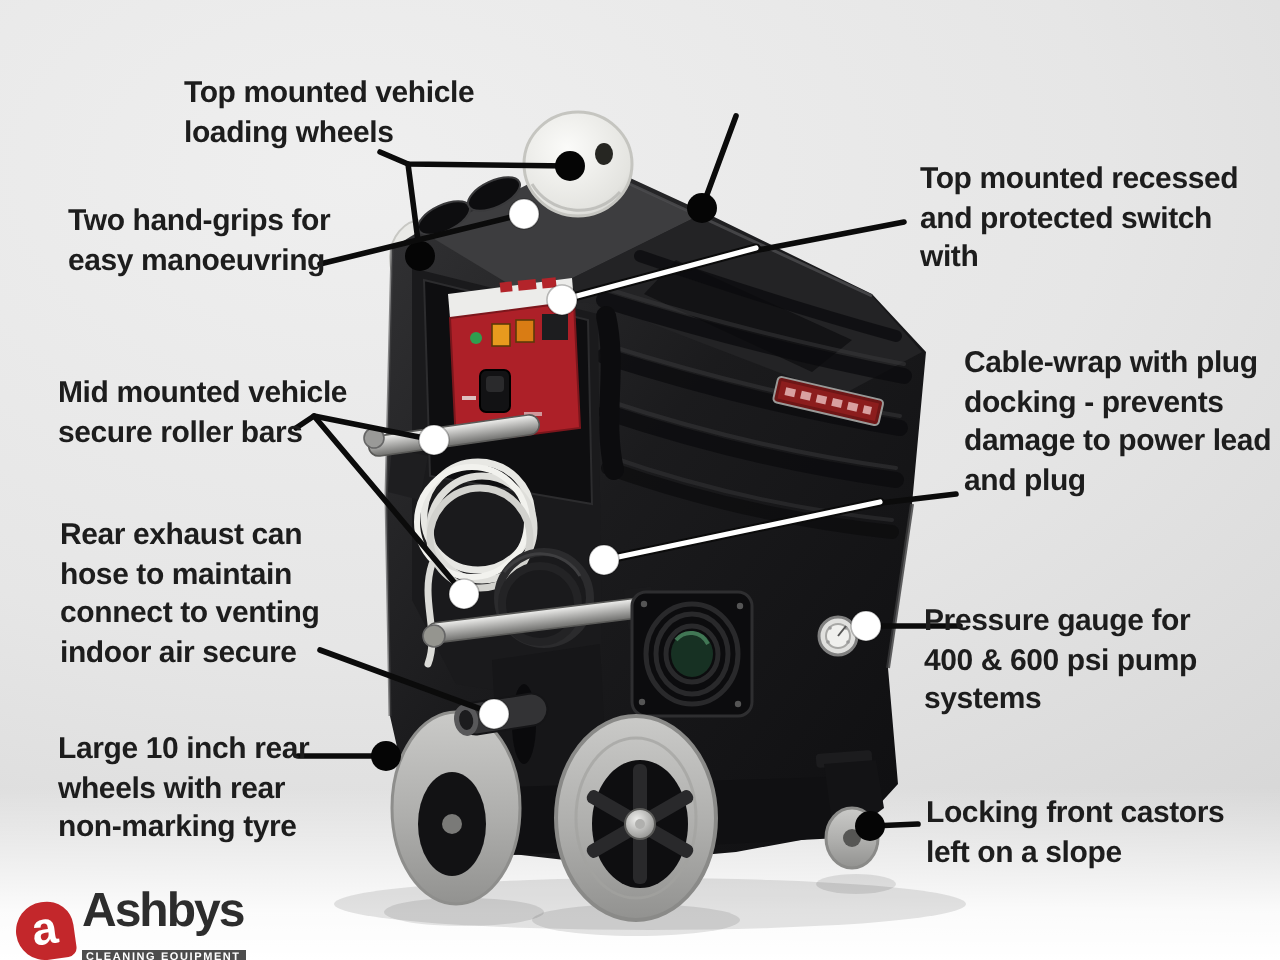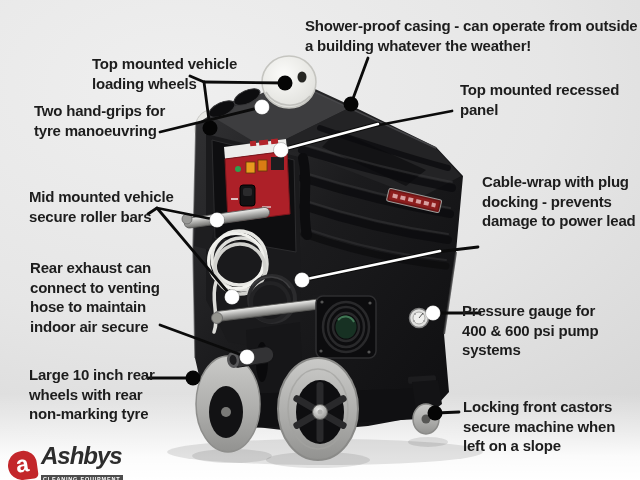--- a/index.html
+++ b/index.html
@@ -16,21 +16,21 @@
     font-weight:bold;font-size:15px;line-height:19.5px;letter-spacing:-0.2px;
     color:#1d1d1d;white-space:nowrap;z-index:5;
   }
   .logo{position:absolute;left:8px;top:445px;display:flex;align-items:center;gap:4px;z-index:6;}
   .logo-mark{
     width:29px;height:29px;background:#c3272b;
     border-radius:50% 46% 16% 50%;transform:rotate(-8deg);
     display:flex;align-items:center;justify-content:center;
     color:#fff;font-weight:bold;font-size:23px;line-height:1;padding-bottom:2px;box-sizing:border-box;
   }
-  .logo-brand{font-weight:bold;font-size:24px;line-height:22px;letter-spacing:-1px;color:#2d2d2d;font-style:italic;}
+  .logo-brand{font-weight:bold;font-size:24px;line-height:22px;letter-spacing:-1px;color:#2d2d2d;}
   .logo-tagline{
     margin-top:1px;background:#4d4d4d;color:#fff;display:inline-block;
     font-size:5.5px;font-weight:bold;letter-spacing:0.8px;padding:1px 3px 1px 2px;line-height:6px;
   }
 </style>
 </head>
 <body>
 
 <div id="stage">
 
@@ -269,73 +269,70 @@
         <line x1="149" y1="378" x2="193" y2="378" stroke="#0b0b0b" stroke-width="2.8"></line>
         <circle cx="193" cy="378" r="7.5" fill="#050505"></circle>
       </g>
       <g>
         <line x1="459" y1="412" x2="436" y2="413" stroke="#0b0b0b" stroke-width="2.8"></line>
         <circle cx="435" cy="413" r="7.5" fill="#050505"></circle>
       </g>
     </g>
   </svg>
 
-  <div class="label" style="left:92px;top:54px">
+  <div class="label" style="left:92px;top:37px">
     <div>Top mounted vehicle</div>
     <div>loading wheels</div>
   </div>
 
   <div class="label" style="left:34px;top:101px">
     <div>Two hand-grips for</div>
-    <div>tyre manoeuvring</div>
-  </div>
-
-  <div class="label" style="left:305px;top:16px">
-    <div>Shower-proof casing - can operate from outside</div>
-    <div>a building whatever the weather!</div>
-  </div>
+    <div>easy manoeuvring</div>
+  </div>
+
 
   <div class="label" style="left:460px;top:80px">
     <div>Top mounted recessed</div>
-    <div>panel</div>
+    <div>and protected switch</div>
+    <div>with</div>
   </div>
 
   <div class="label" style="left:29px;top:187px">
     <div>Mid mounted vehicle</div>
     <div>secure roller bars</div>
   </div>
 
   <div class="label" style="left:482px;top:172px">
     <div>Cable-wrap with plug</div>
     <div>docking - prevents</div>
     <div>damage to power lead</div>
+    <div>and plug</div>
   </div>
 
   <div class="label" style="left:30px;top:258px">
     <div>Rear exhaust can</div>
+    <div>hose to maintain</div>
     <div>connect to venting</div>
-    <div>hose to maintain</div>
     <div>indoor air secure</div>
   </div>
 
   <div class="label" style="left:462px;top:301px">
     <div>Pressure gauge for</div>
     <div>400 &amp; 600 psi pump</div>
     <div>systems</div>
   </div>
 
   <div class="label" style="left:29px;top:365px">
     <div>Large 10 inch rear</div>
     <div>wheels with rear</div>
     <div>non-marking tyre</div>
   </div>
 
   <div class="label" style="left:463px;top:397px">
     <div>Locking front castors</div>
-    <div>secure machine when</div>
     <div>left on a slope</div>
   </div>
 
   <div class="logo">
     <div class="logo-mark">
       <span>a</span>
     </div>
     <div class="logo-text">
       <div class="logo-brand">Ashbys</div>
       <div class="logo-tagline">CLEANING EQUIPMENT</div>

